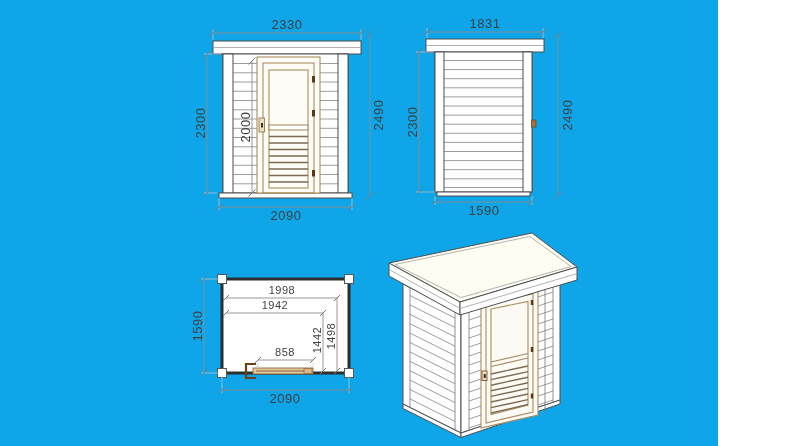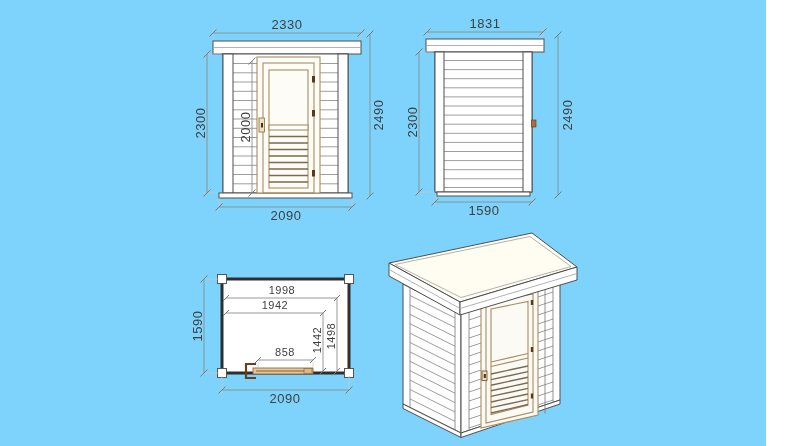--- a/index.html
+++ b/index.html
@@ -1,16 +1,16 @@
 <!DOCTYPE html>
 <html><head>
 <meta charset="utf-8">
 <style>
   html,body{margin:0;padding:0;background:#ffffff;width:794px;height:446px;overflow:hidden;}
-  .canvas{position:relative;width:718px;height:446px;background:#7dd3fc;padding-left:48px;}
+  .canvas{position:relative;width:718px;height:446px;background:#0ea5e9;}
   svg{position:absolute;}
   svg text{font-family:"Liberation Sans", sans-serif;fill:#3f3f3f;letter-spacing:0.5px;}
   .d13{font-size:13px;}
   .d11{font-size:11px;}
   .ln{stroke:#4f4f4f;stroke-width:1;}
   .thin{stroke:#9e9e9e;stroke-width:0.8;fill:none;}
   .trimline{stroke:#777777;stroke-width:0.8;fill:none;}
   .siding{stroke:#9e9e9e;stroke-width:1;fill:none;}
   .doorline{stroke:#a98c60;stroke-width:1.1;}
   .slats{stroke:#7d6a52;stroke-width:1.4;fill:none;}

